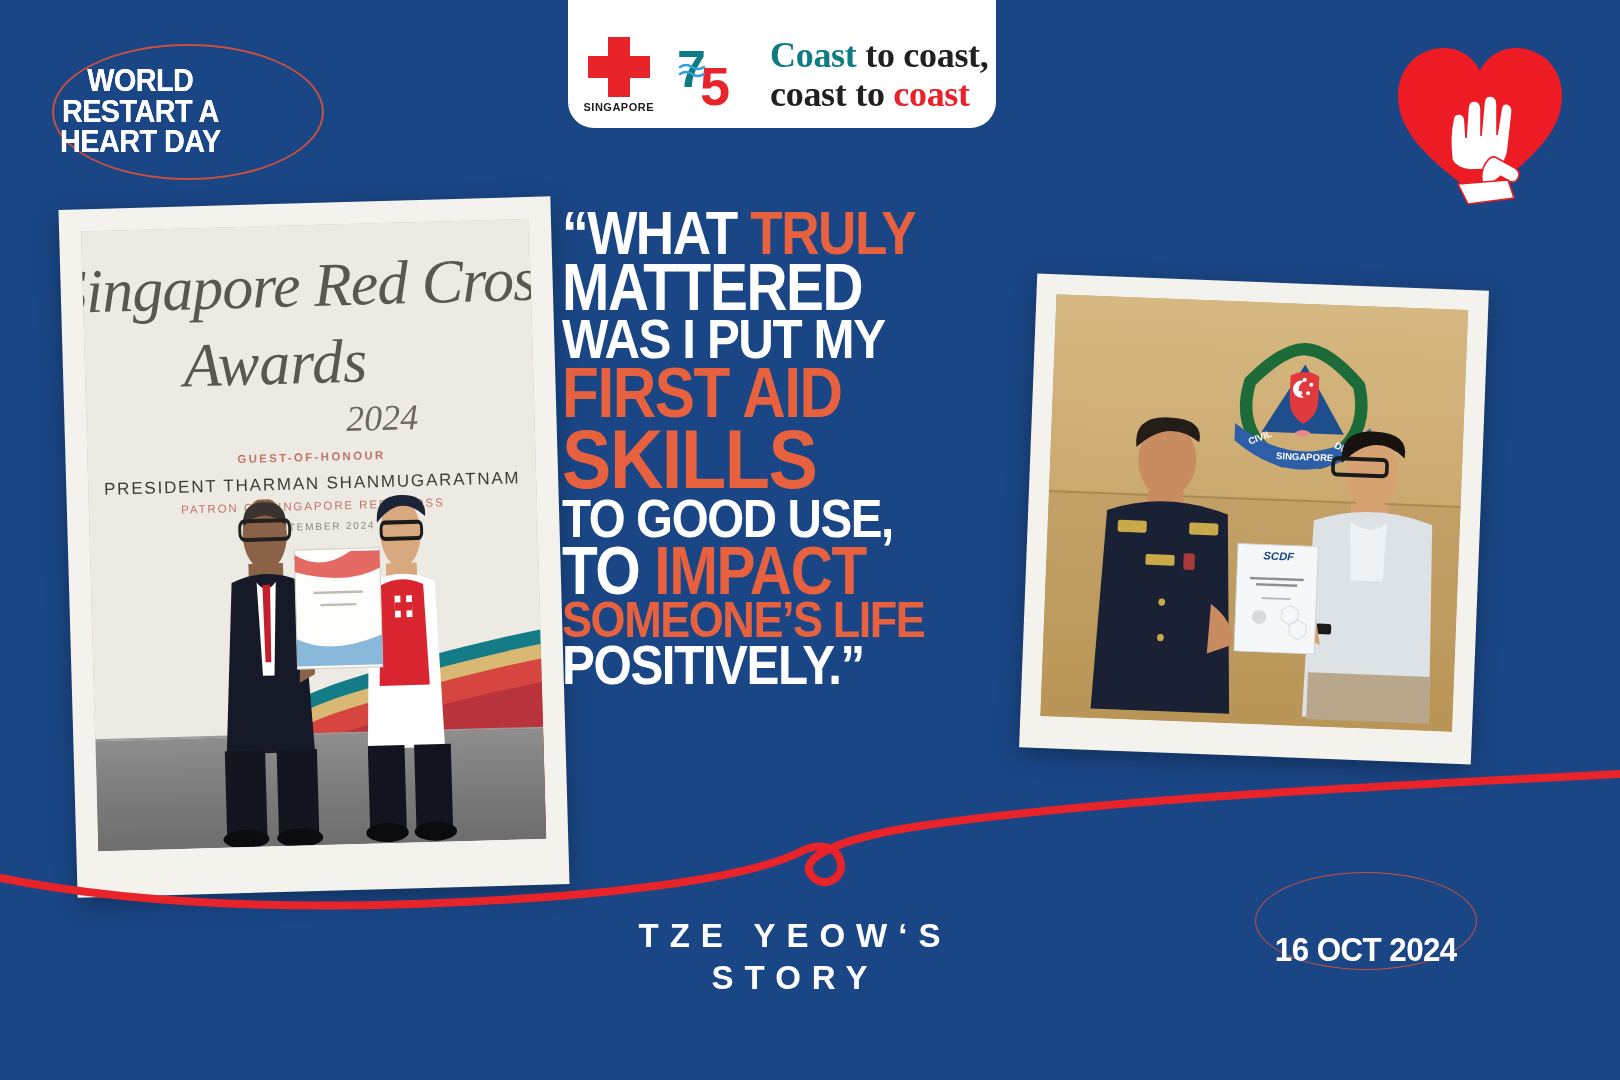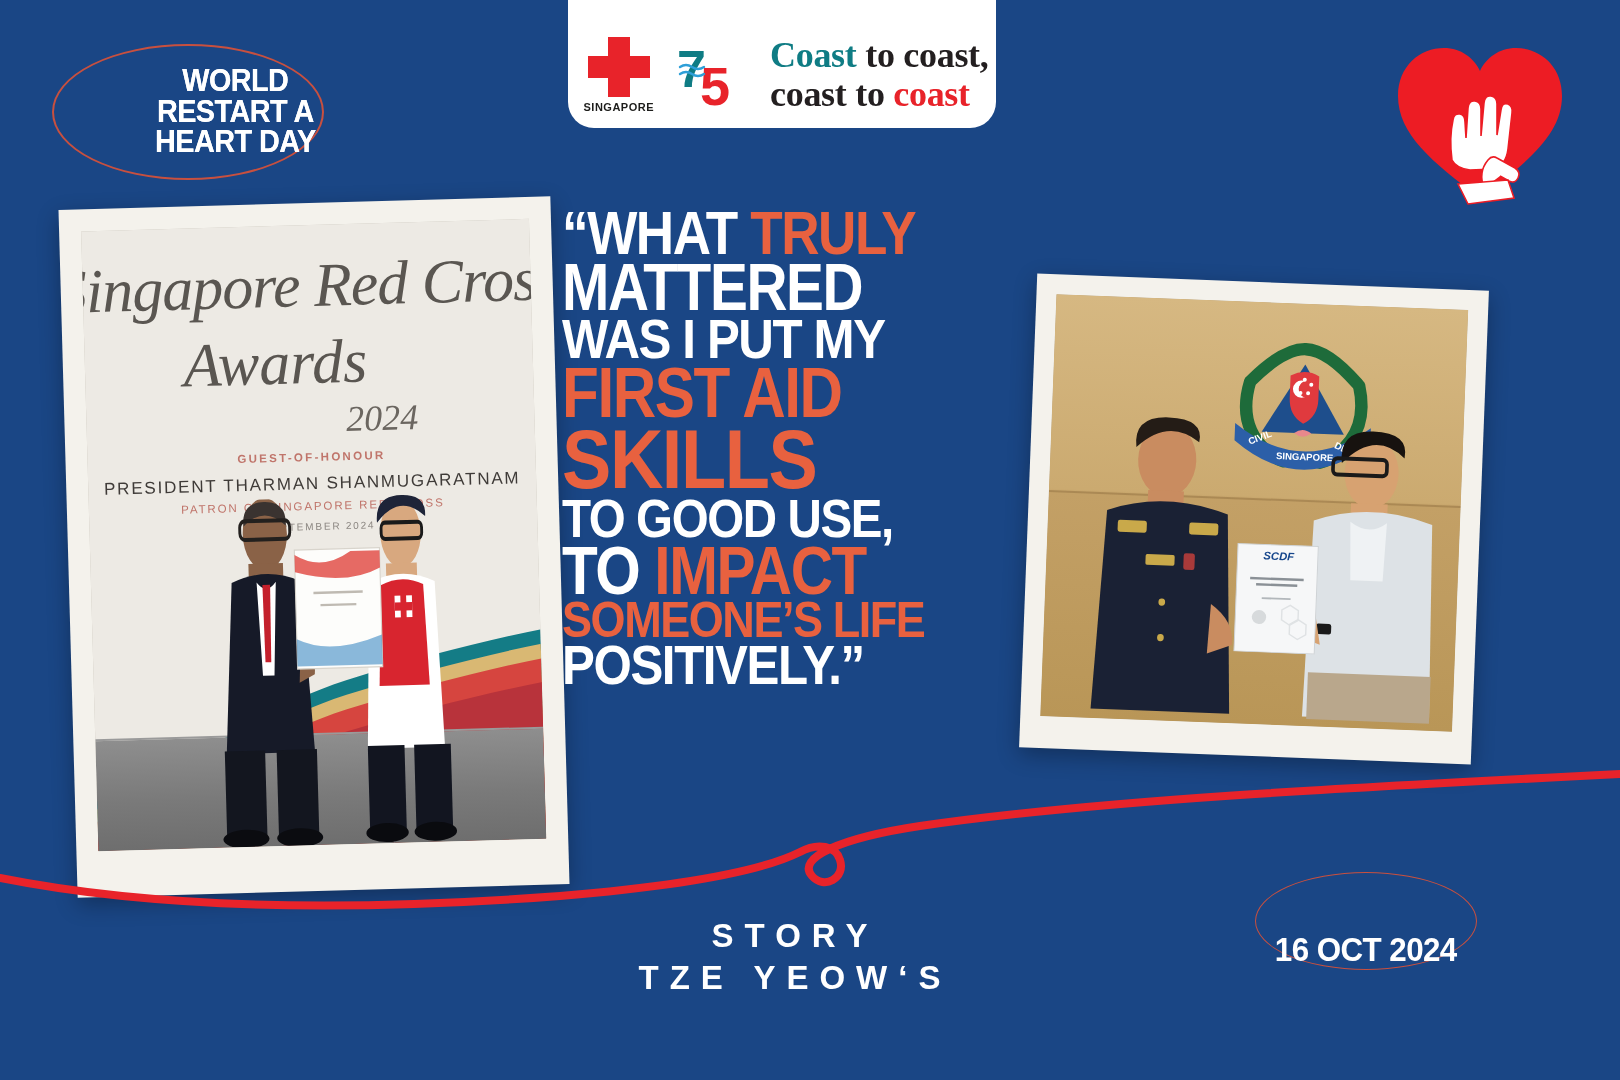--- a/index.html
+++ b/index.html
@@ -16,21 +16,21 @@
     background:#1A4685;
     overflow:hidden;
   }
 
   
   .wrah-badge {
     position:absolute; left:52px; top:44px;
     width:272px; height:136px;
     border:2px solid #C8503F;
     border-radius:50%/50%;
-    display:flex; align-items:center; justify-content:flex-end;
+    display:flex; align-items:center; justify-content:flex-start;
     z-index:6;
   }
   .wrah-text {
     color:#FFFFFF;
     font-family:"Liberation Sans", sans-serif;
     font-weight:bold;
     font-size:31px;
     line-height:0.98;
     text-align:center;
     letter-spacing:-0.6px;
@@ -465,21 +465,21 @@
     <div class="quote-line ql3"><span>WAS I PUT MY</span></div>
     <div class="quote-line ql4"><em>FIRST AID</em></div>
     <div class="quote-line ql5"><em>SKILLS</em></div>
     <div class="quote-line ql6"><span>TO GOOD USE,</span></div>
     <div class="quote-line ql7"><span>TO </span><em>IMPACT</em></div>
     <div class="quote-line ql8"><em>SOMEONE’S LIFE</em></div>
     <div class="quote-line ql9"><span>POSITIVELY.”</span></div>
   </div>
 
   <div class="story-caption">
+    <div>TZE YEOW‘S</div>
     <div>STORY</div>
-    <div>TZE YEOW‘S</div>
   </div>
 
   <div class="date-badge">
     <div class="date-badge-text">16 OCT 2024</div>
   </div>
 
 </div>
 
 </body></html>

